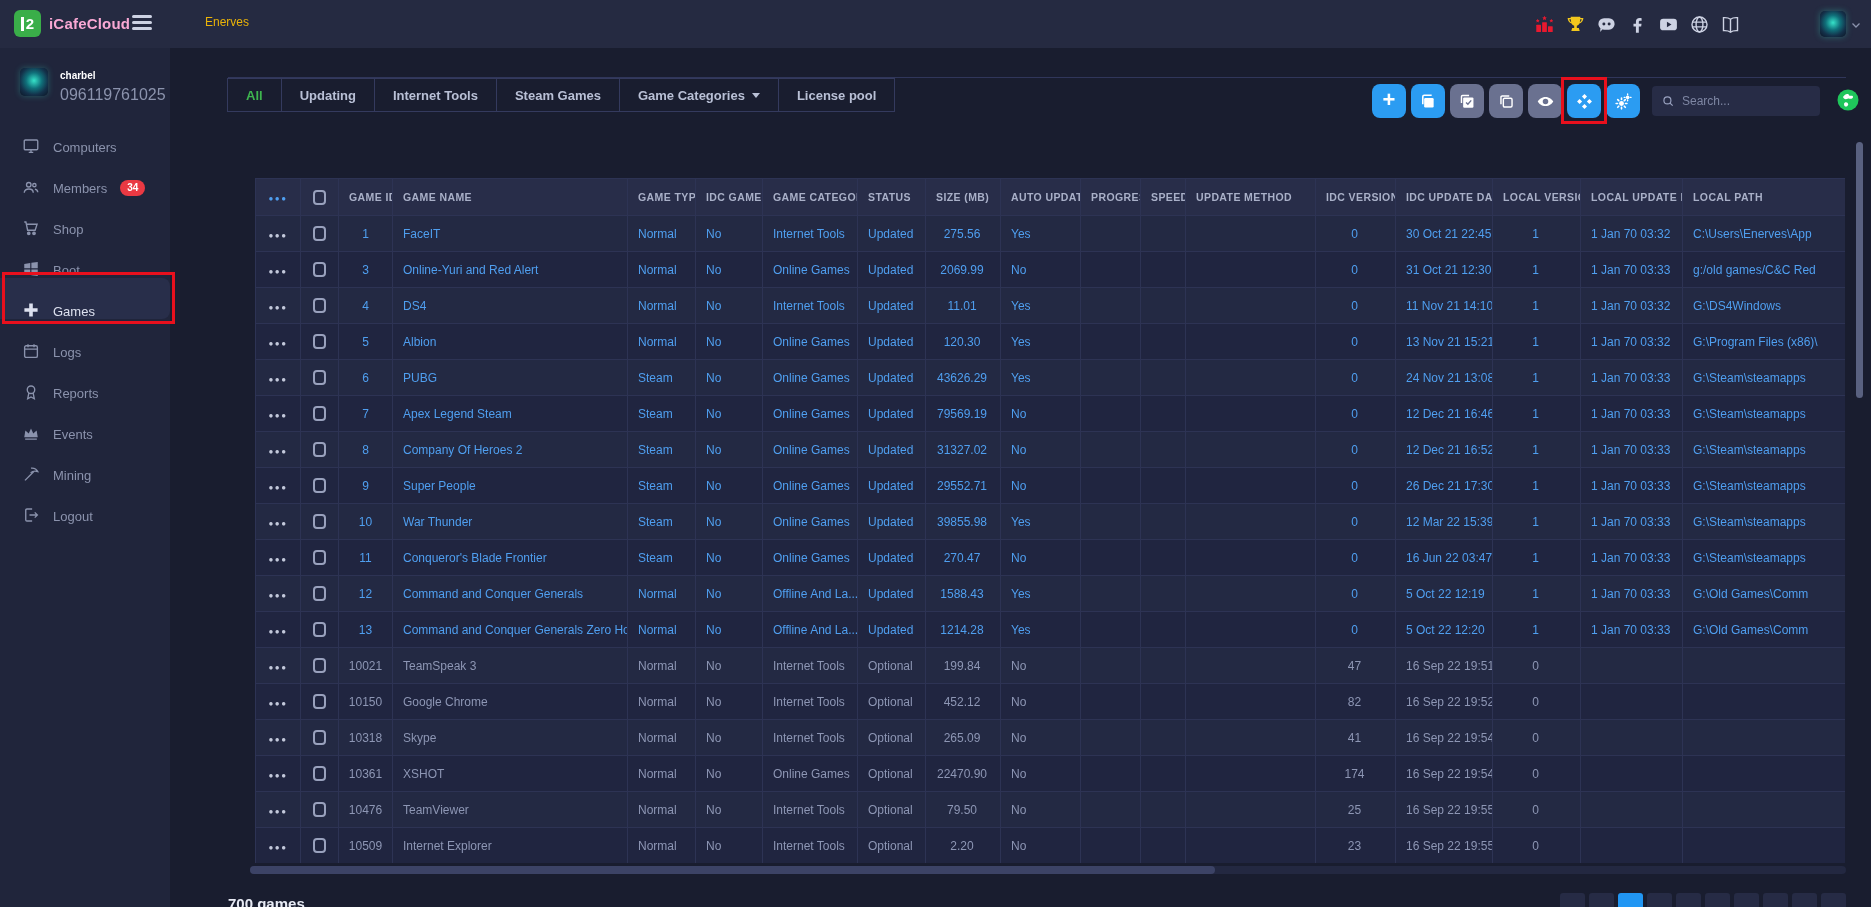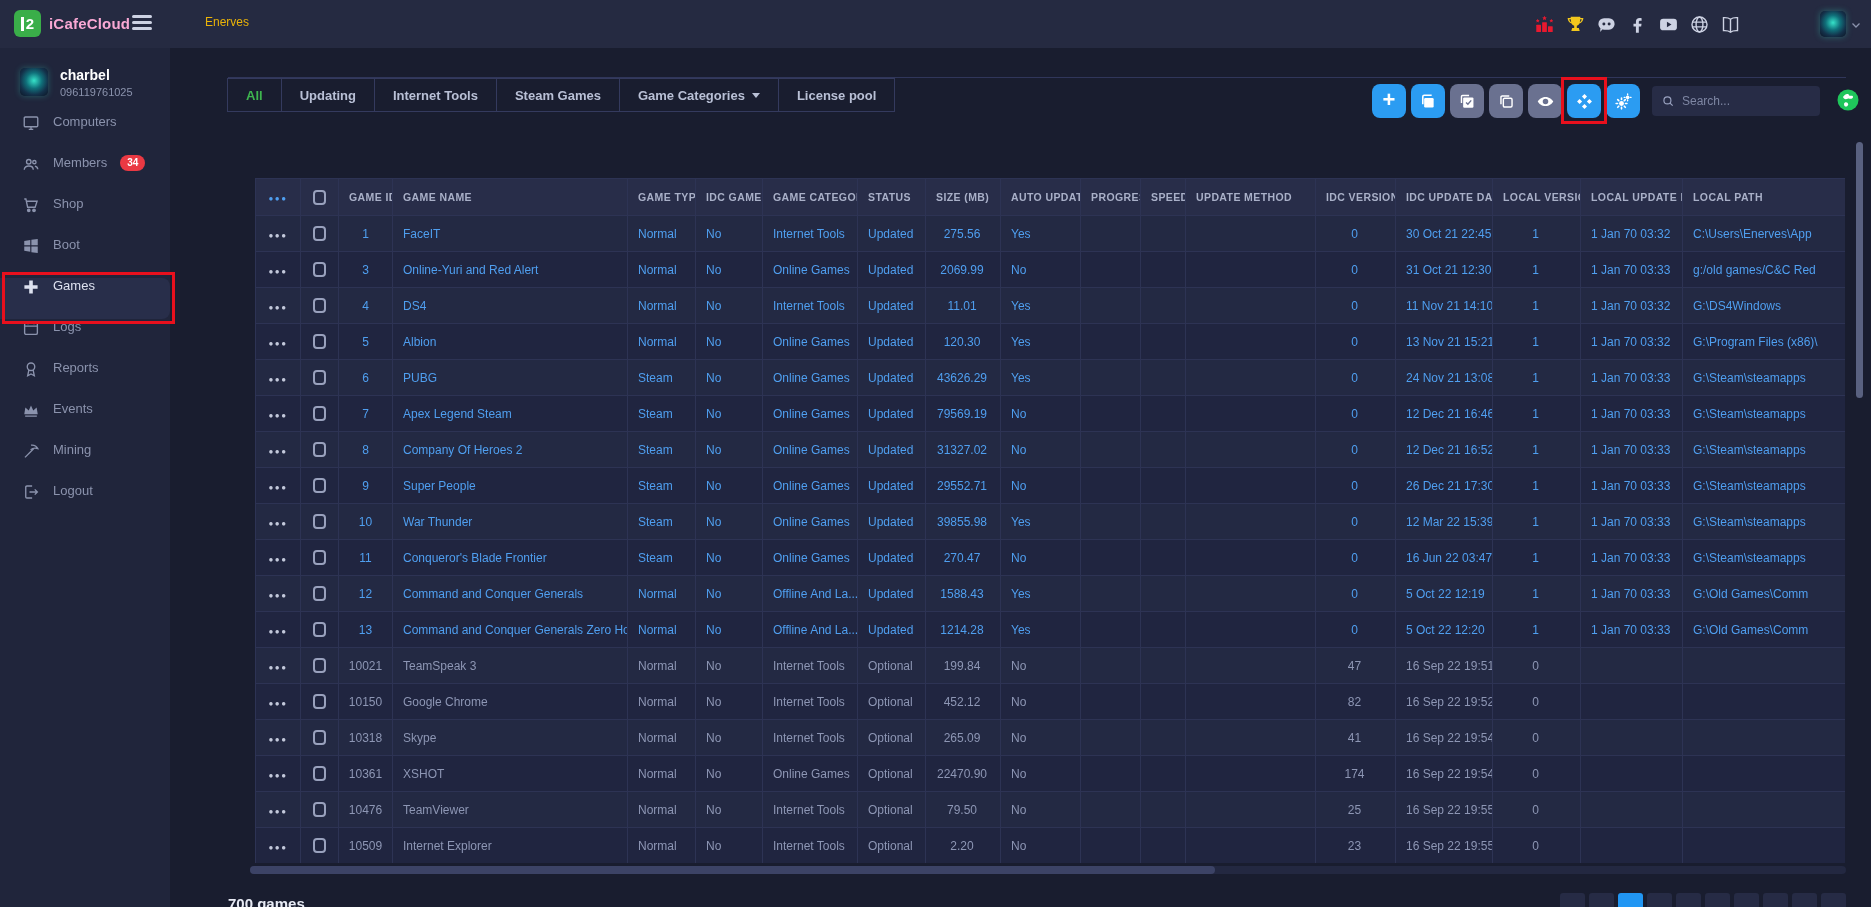--- a/index.html
+++ b/index.html
@@ -21,24 +21,24 @@
   .tb-avatar{position:absolute;left:1820px;top:11px;width:26px;height:26px;border-radius:5px;
     background:radial-gradient(circle at 50% 45%, #36e2c9 0%, #10707a 38%, #14314a 68%, #0b1626 100%);
     box-shadow:0 0 6px rgba(54,226,201,.35);cursor:pointer}
   .tb-chevron{position:absolute;left:1850px;top:17px;cursor:pointer}
   
   .sidebar{position:absolute;left:0;top:48px;width:170px;height:859px;background:#20253b;z-index:4}
   .user{position:absolute;left:20px;top:20px;display:flex;gap:12px}
   .user-avatar{width:28px;height:28px;border-radius:5px;
     background:radial-gradient(circle at 50% 45%, #36e2c9 0%, #10707a 38%, #14314a 68%, #0b1626 100%);
     box-shadow:0 0 6px rgba(54,226,201,.3)}
-  .user-name{color:#fff;font-weight:bold;font-size:14px;line-height:15px}
-  .user-phone{color:#8b93ad;font-size:11px;margin-top:3px}
+  .user-name{color:#fff;font-weight:bold;font-size:10px;line-height:15px}
+  .user-phone{color:#8b93ad;font-size:16px;margin-top:3px}
   .nav{position:absolute;left:0;top:66px;width:170px}
-  .nav-item{position:relative;height:41px;display:flex;align-items:flex-start;padding-left:22px;gap:13px;
+  .nav-item{position:relative;height:41px;display:flex;align-items:flex-end;padding-left:22px;gap:13px;
             color:#8b93ad;font-size:13px;cursor:pointer}
   .nav-item svg{width:18px;height:18px;flex:0 0 18px}
   .nav-item.active{background:#282e4a;color:#dde1ef;border-radius:0 8px 8px 0}
   .nav-badge{background:#ea3943;color:#fff;font-size:10px;font-weight:bold;border-radius:8px;padding:3px 7px;line-height:1}
   
   .tabs-line{position:absolute;left:228px;top:77px;width:1618px;height:1px;background:#30365a}
   .tabs{position:absolute;left:228px;top:78px;display:flex}
   .tab{height:34px;display:flex;align-items:center;padding:0 18px;border:1px solid #343a5e;margin-left:-1px;
        color:#b9c0d6;font-size:13px;font-weight:bold;cursor:pointer;white-space:nowrap}
   .tab.active{color:#3eb54f}

